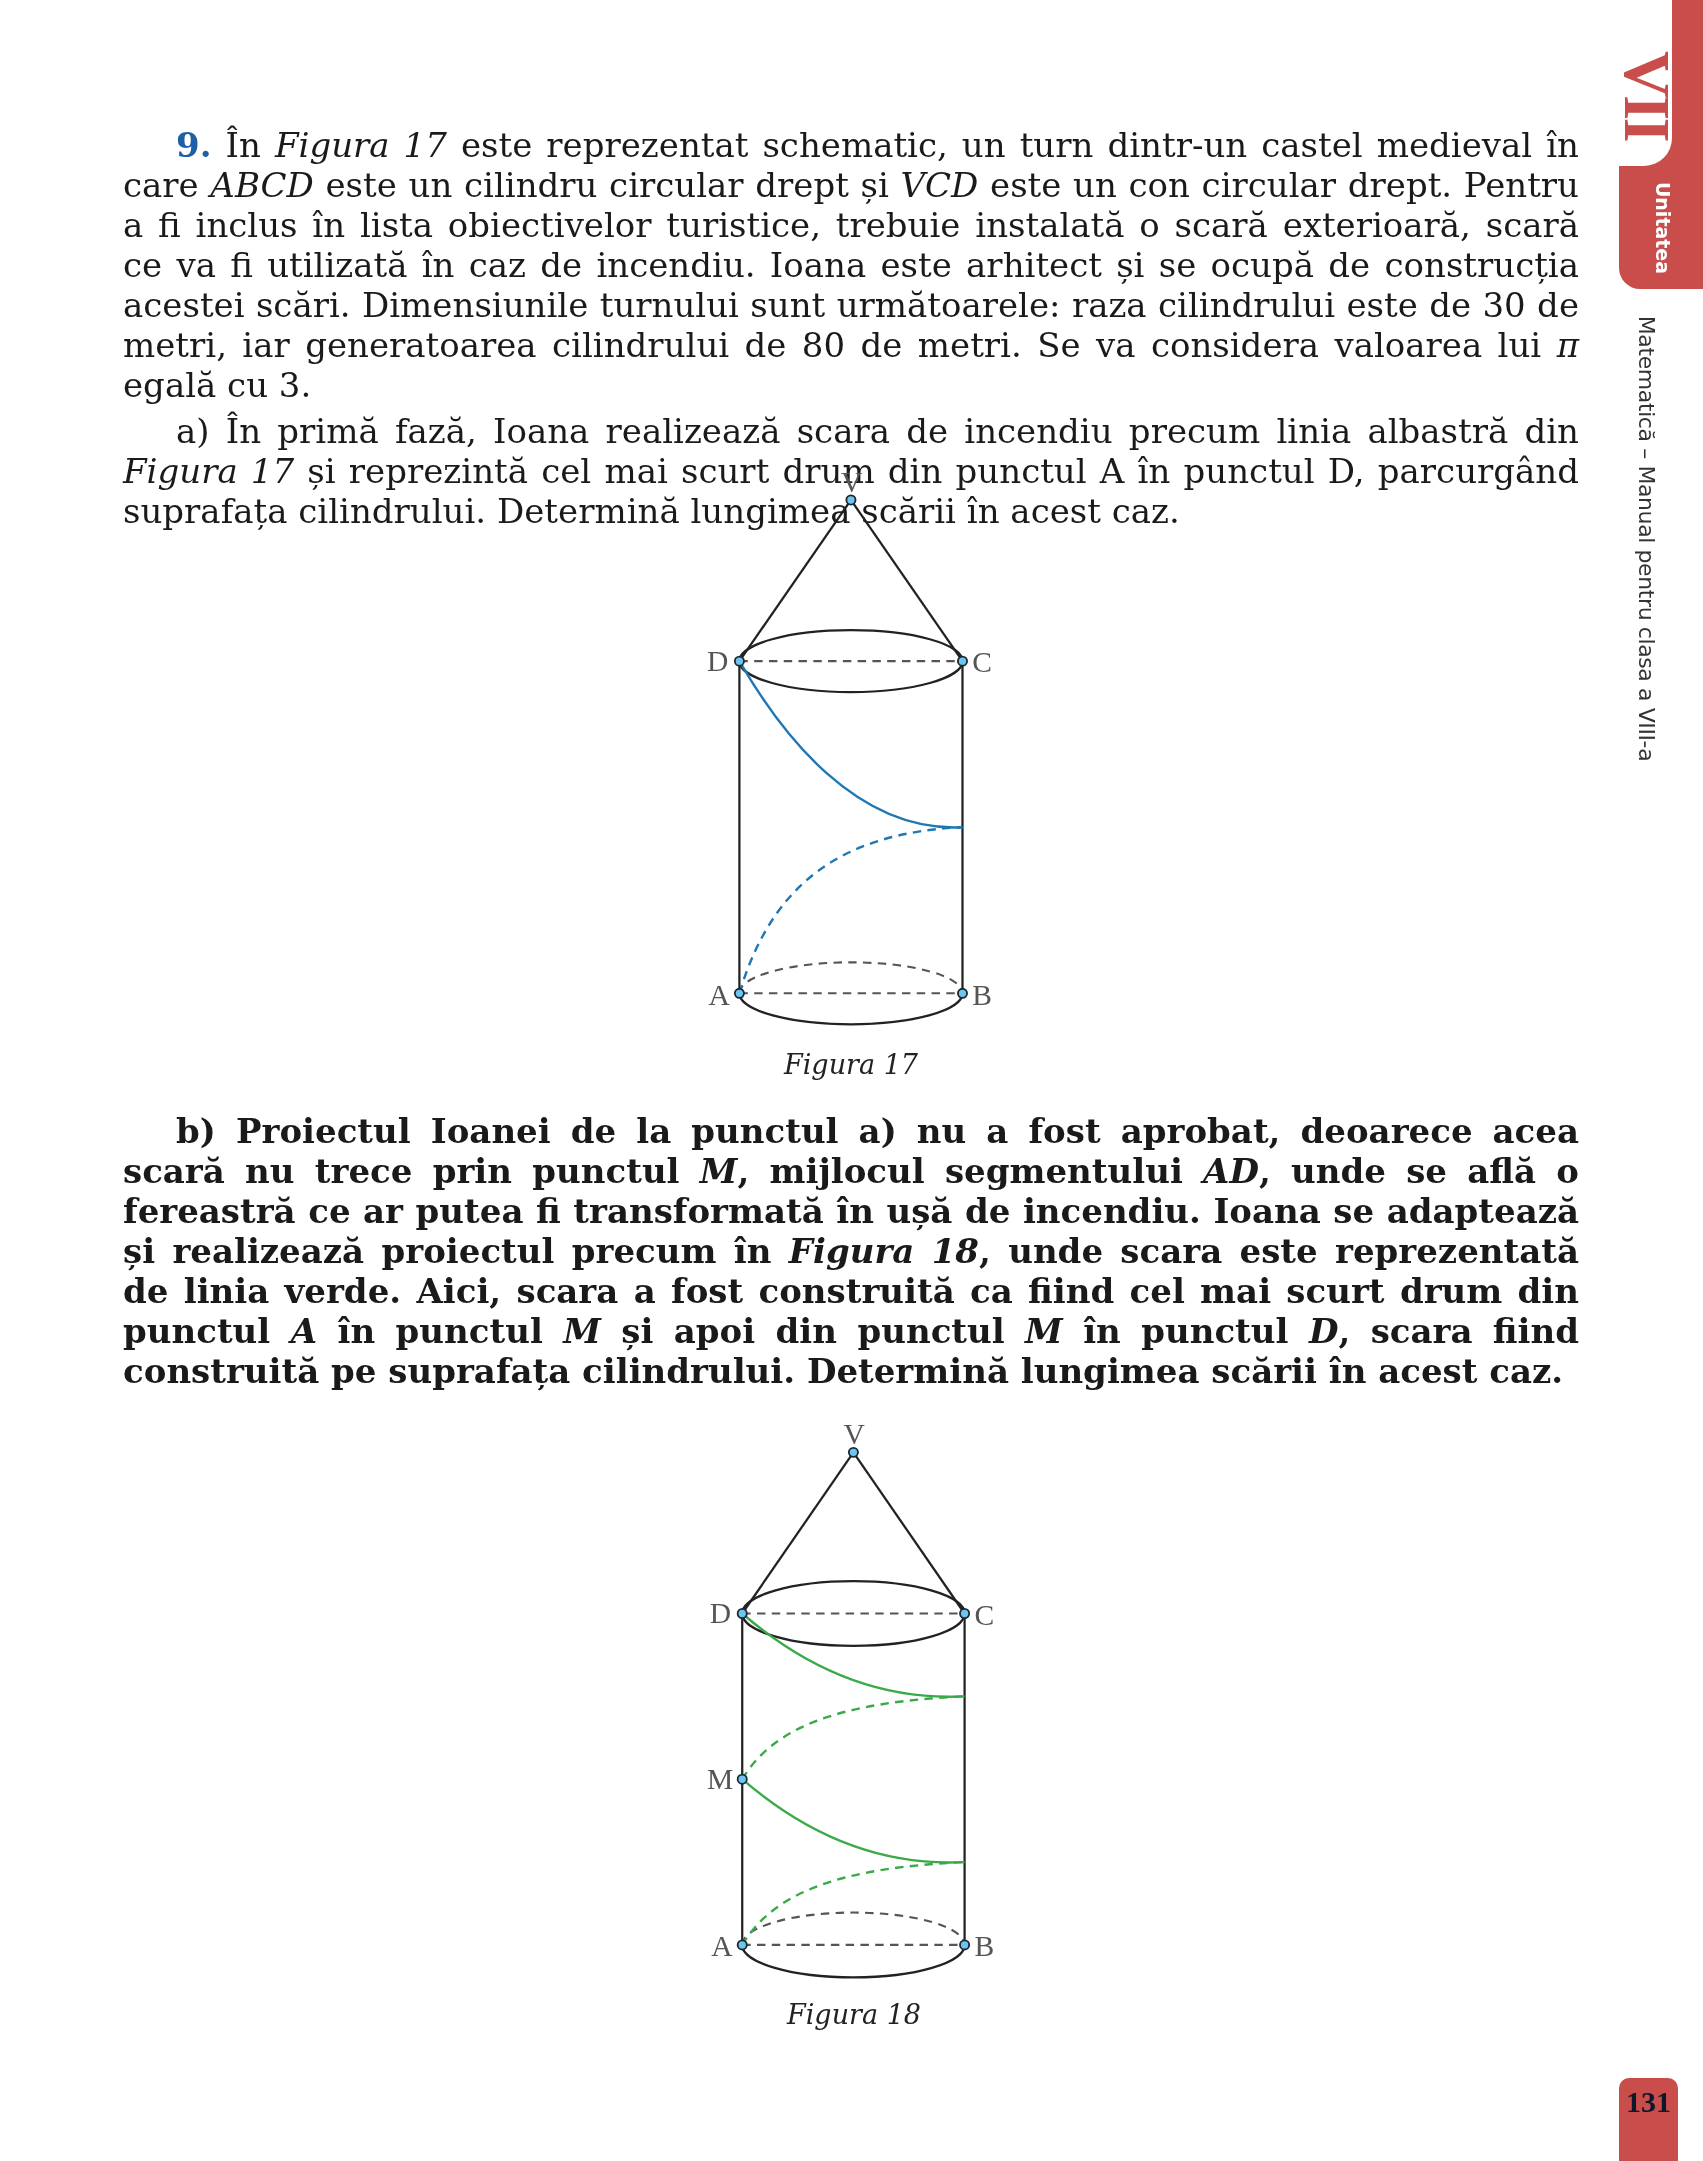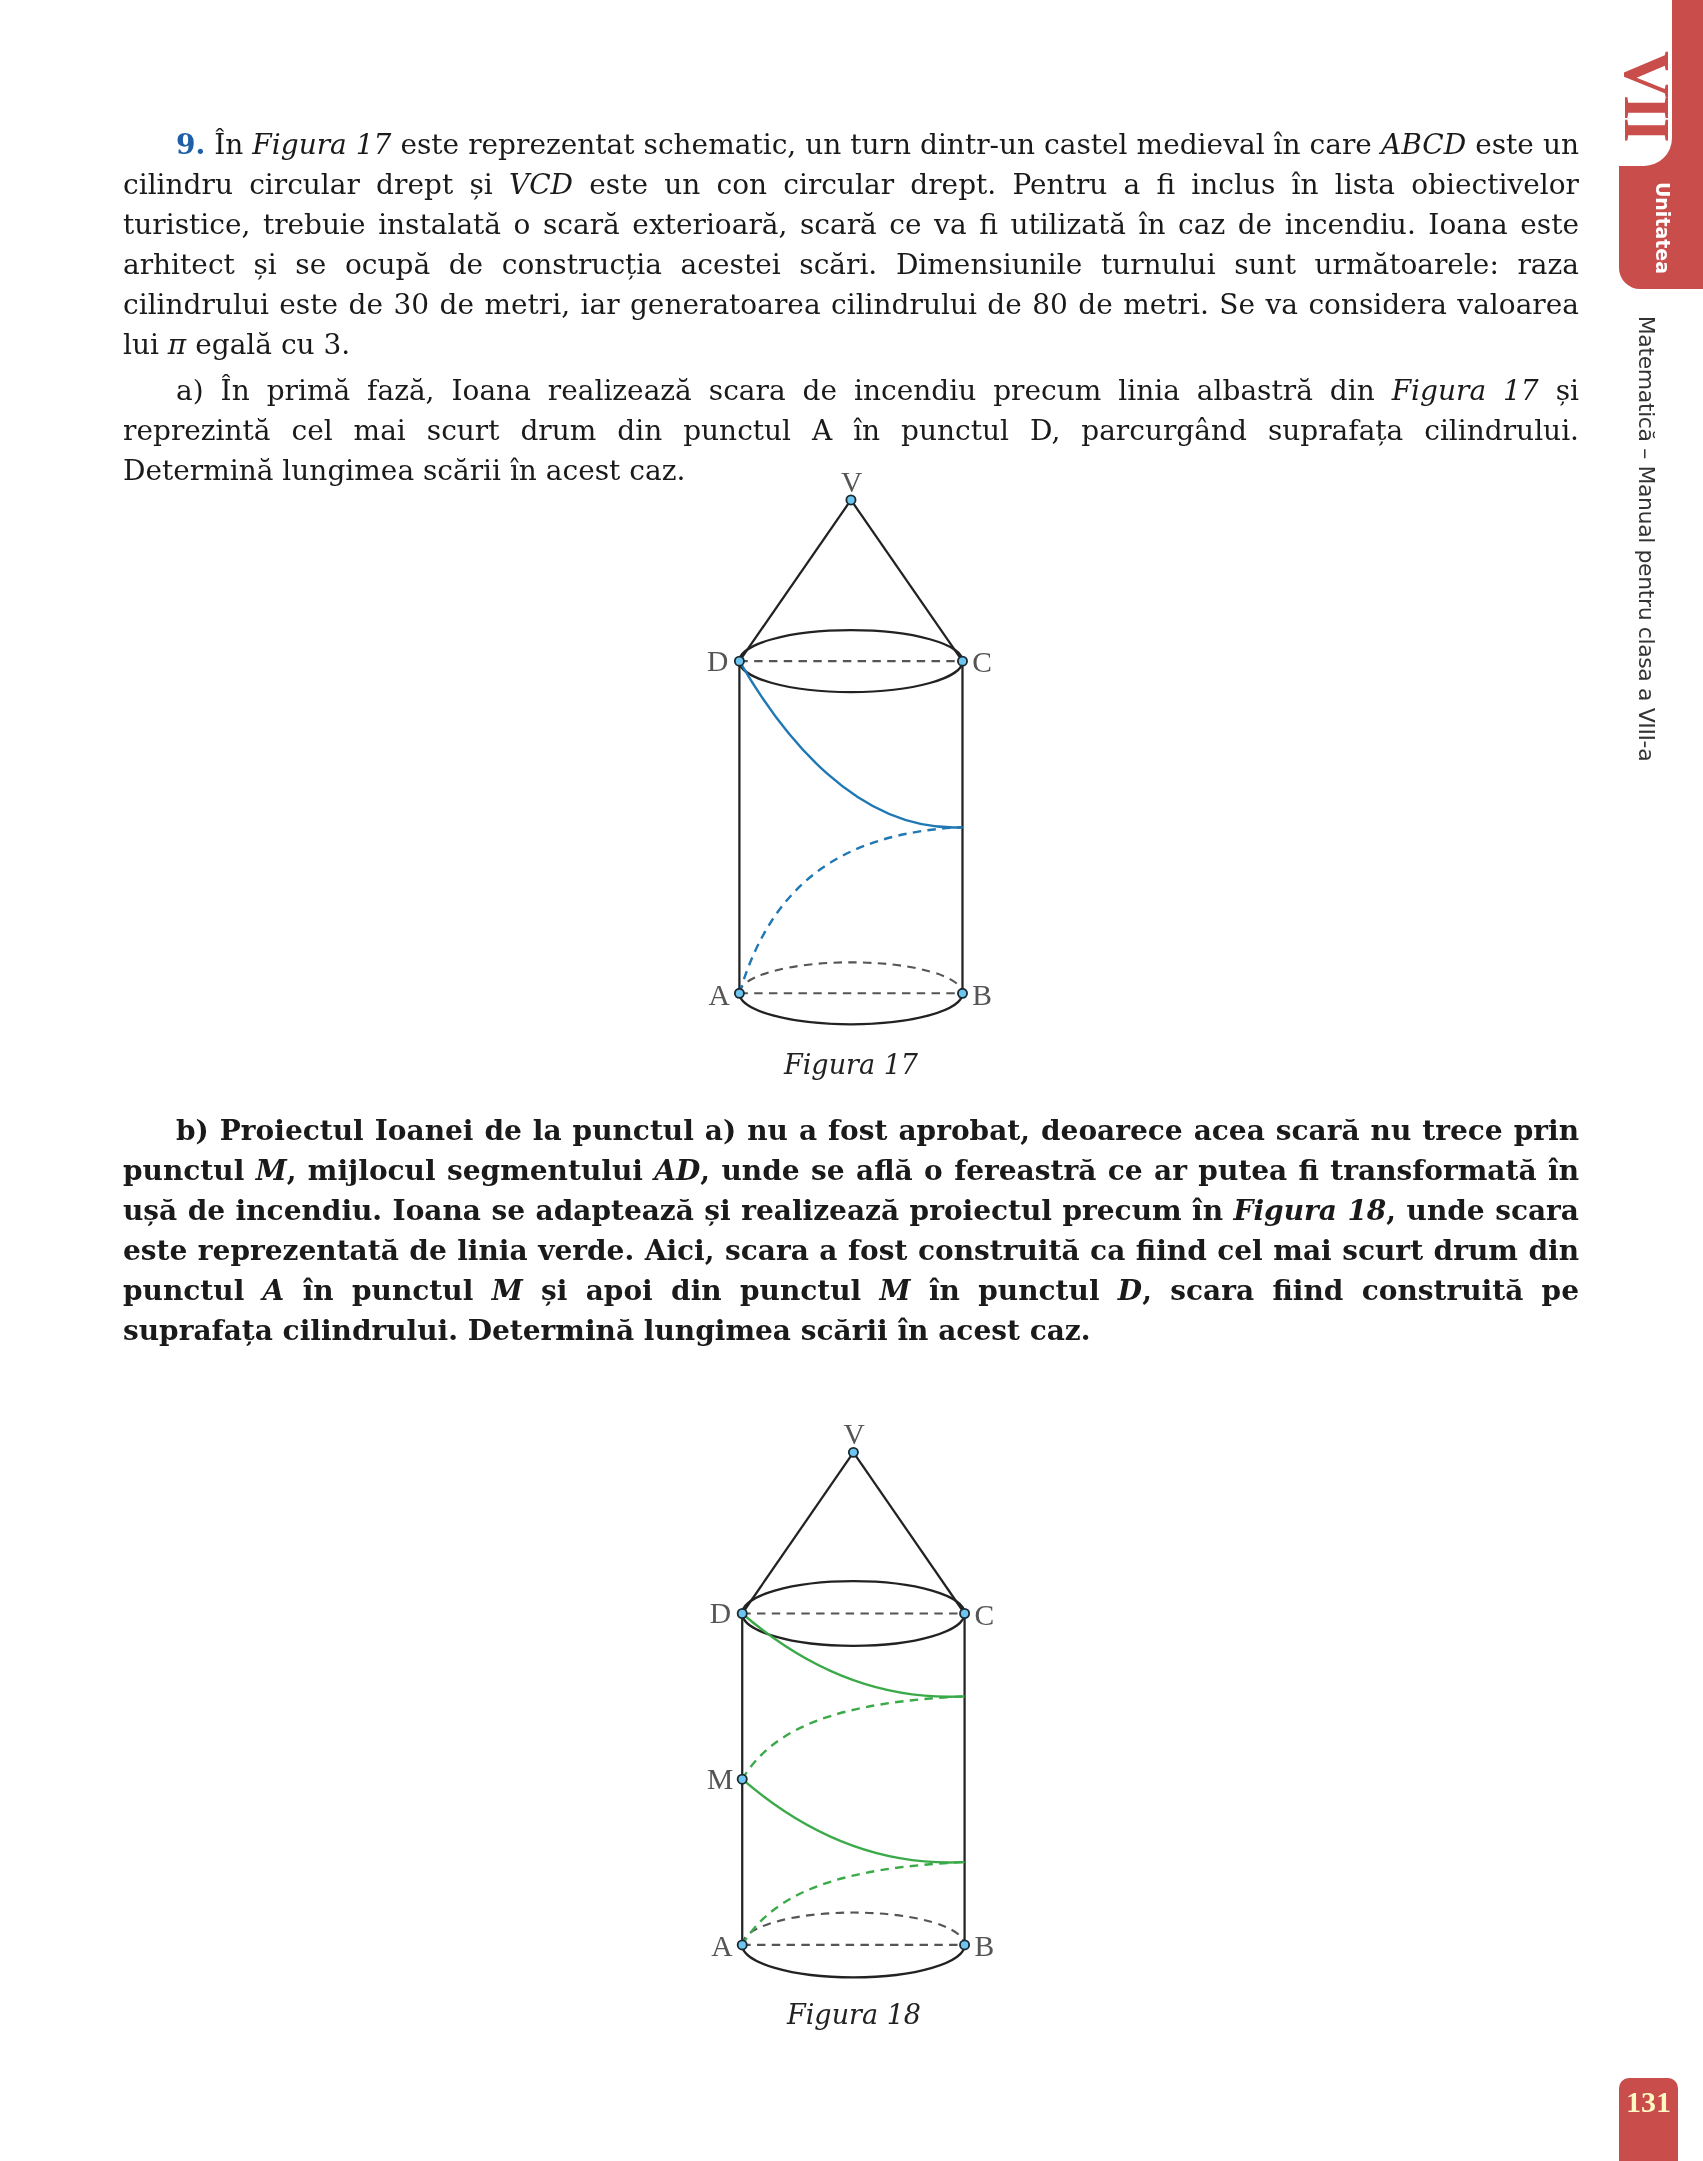--- a/index.html
+++ b/index.html
@@ -2,21 +2,21 @@
 <html style="font-size:11.3px"><head>
 <meta charset="utf-8">
 <style>
   html, body { margin: 0; padding: 0; background: #ffffff; }
   body { width: 1704px; height: 2161px; position: relative; overflow: hidden; }
   .page { position: absolute; left: 0; top: 0; width: 1704px; height: 2161px; background: #fff; }
 
   .text-block {
     position: absolute; left: 123px; width: 1456px;
     font-family: "DejaVu Serif", "Liberation Serif", serif;
-    font-size: 28px; line-height: 40px; color: #1a1a1a;
+    font-size: 34px; line-height: 40px; color: #1a1a1a;
     text-align: justify; hyphens: none;
   }
   .text-block p { margin: 0; text-indent: 53px; text-align-last: left; }
   .text-block p + p { margin-top: 5.6px; }
   .problem-number { color: #1f5fa8; font-weight: bold; }
   .it { font-style: italic; }
 
   .figure { position: absolute; }
   .figure svg { display: block; overflow: visible; }
   .fig-label { font-family: "Liberation Serif", "DejaVu Serif", serif; font-size: 42px; fill: #555; }
@@ -60,21 +60,21 @@
     font-family: "DejaVu Sans", "Liberation Sans", sans-serif;
     font-size: 22px; color: #333; white-space: nowrap; letter-spacing: -0.4px;
   }
   .page-tab {
     position: absolute; left: 1619px; top: 2078px; width: 59px; height: 84px;
     background: #c94d4b; border-top-left-radius: 10px; border-top-right-radius: 10px;
   }
   .page-number {
     position: absolute; left: 0; top: 7px; width: 59px; text-align: center;
     font-family: "Liberation Serif", "DejaVu Serif", serif; font-weight: bold;
-    font-size: 30px; color: #fef9c3;
+    font-size: 30px; color: #0f172a;
   }
 </style>
 </head>
 <body>
 
 <div class="page">
 
   <div class="unit-tab"></div>
   <div class="unit-notch"></div>
   <div class="unit-roman">

